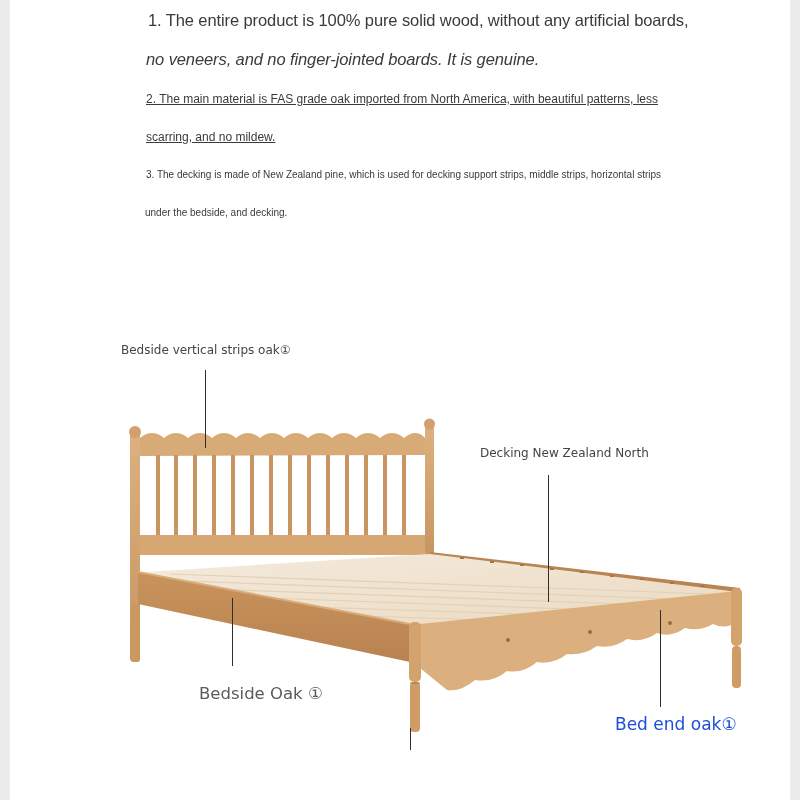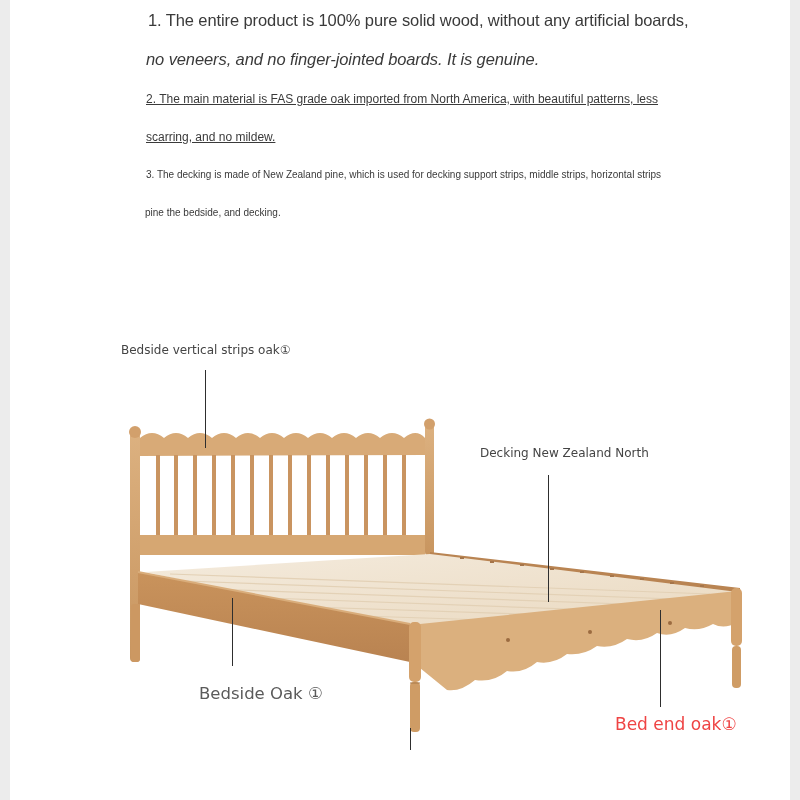--- a/index.html
+++ b/index.html
@@ -12,36 +12,36 @@
       position: absolute; left: 10px; top: 0; width: 780px; height: 800px;
       background: #ffffff;
     }
     .txt { position: absolute; color: #3c3c3c; white-space: nowrap; margin: 0; }
     .p1 { font-size: 16.5px; letter-spacing: -0.1px; color: #3a3a3a; }
     .p2 { font-size: 12px; color: #3a3a3a; text-decoration: underline; }
     .p3 { font-size: 10px; color: #3a3a3a; }
     .label { position: absolute; white-space: nowrap; font-family: "DejaVu Sans", sans-serif; text-align: center; }
     .lbl-s { font-size: 12px; color: #444; }
     .lbl-m { font-size: 16.5px; color: #5a5a5a; margin-left: 28px; }
-    .lbl-m2 { font-size: 17px; color: #ef4444; }
+    .lbl-m2 { font-size: 17px; color: #1d4ed8; }
     .lbl-l { font-size: 22px; color: #3a3a3a; }
     .leader { position: absolute; width: 1.2px; background: #2e2e2e; }
     svg.bed { position: absolute; left: 0; top: 0; }
   </style>
 </head>
 <body>
 
 <div class="page">
 
   <p class="txt p1" style="left:138px; top:11px;text-align:right;">1. The entire product is 100% pure solid wood, without any artificial boards,</p>
   <p class="txt p1" style="left:136px; top:50px;font-style:italic;">no veneers, and no finger-jointed boards. It is genuine.</p>
   <p class="txt p2" style="left:136px; top:92px;">2. The main material is FAS grade oak imported from North America, with beautiful patterns, less</p>
   <p class="txt p2" style="left:136px; top:130px;">scarring, and no mildew.</p>
   <p class="txt p3" style="left:136px; top:169px;">3. The decking is made of New Zealand pine, which is used for decking support strips, middle strips, horizontal strips</p>
-  <p class="txt p3" style="left:135px; top:207px;">pine the bedside, and decking.</p>
+  <p class="txt p3" style="left:135px; top:207px;">under the bedside, and decking.</p>
 
   <svg class="bed" width="780" height="800" viewBox="0 0 780 800">
     <defs>
       <linearGradient id="oakG" x1="0" y1="0" x2="0" y2="1">
         <stop offset="0" stop-color="#dcb180"></stop>
         <stop offset="1" stop-color="#c8955f"></stop>
       </linearGradient>
       <linearGradient id="railG" x1="0" y1="0" x2="0" y2="1">
         <stop offset="0" stop-color="#c9935c"></stop>
         <stop offset="1" stop-color="#b98351"></stop>

